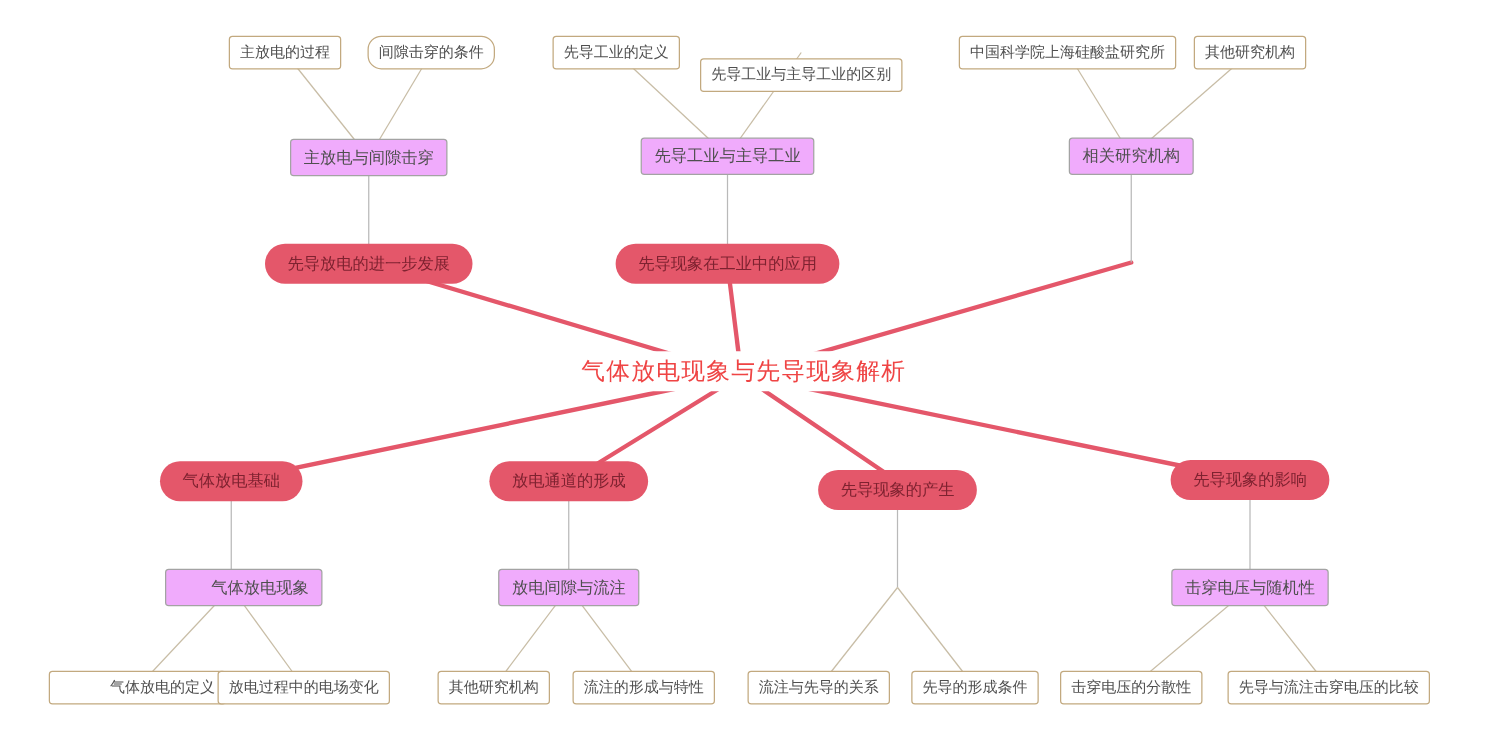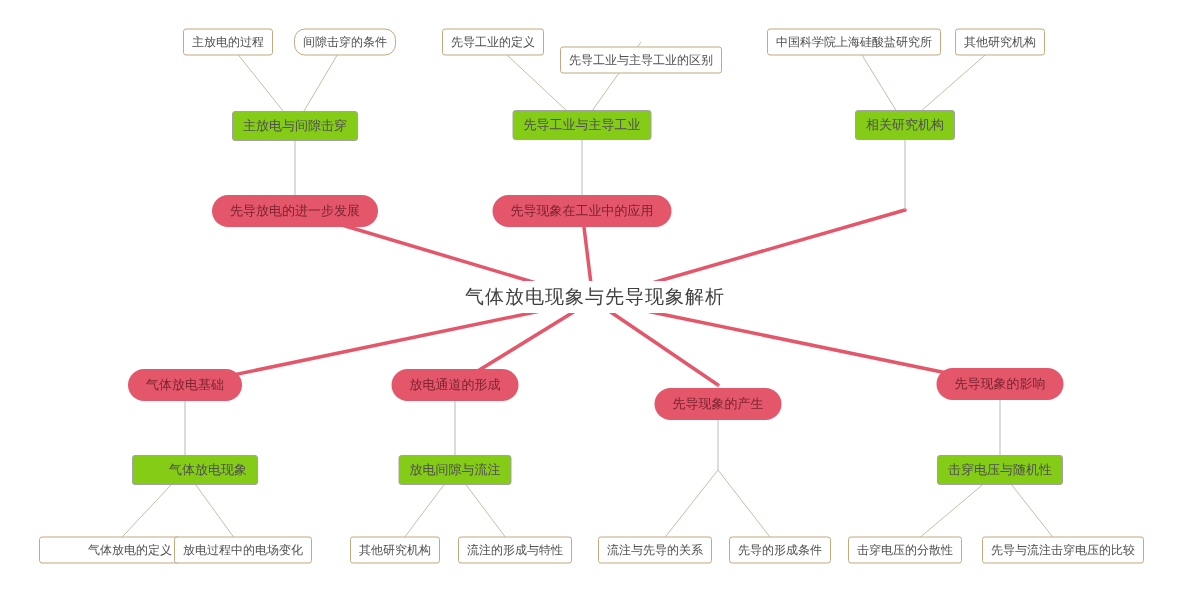--- a/index.html
+++ b/index.html
@@ -1,22 +1,22 @@
 <!DOCTYPE html>
 <html style="--branch-fill: #e4576a; --branch-text: #7e2230; --line-red: #e4576a; --topic-border: #a3a3a3; --leaf-border: #c2a97f;"><head>
 <meta charset="utf-8">
 <style>
   html, body { margin:0; padding:0; background:#ffffff; }
   body { font-family:"Liberation Sans", sans-serif; }
   .canvas { position:relative; width:1200px; height:596px; background:#ffffff; overflow:hidden; }
   .links { position:absolute; left:0; top:0; width:1200px; height:596px; z-index:1; }
   .node { position:absolute; transform:translate(-50%,-50%); white-space:nowrap; z-index:2; box-sizing:border-box; text-align:right; }
-  .root-label { font-size:19px; color:#404040; background:#ffffff; padding:3px 8px; letter-spacing:1px; z-index:3; }
+  .root-label { font-size:19px; color:#ef4444; background:#ffffff; padding:3px 8px; letter-spacing:1px; z-index:3; }
   .branch { background:var(--branch-fill,#e4576a); color:var(--branch-text,#7e2230); font-size:13px; padding:7px 18px; border-radius:16px; }
-  .topic  { background:#84cc16; border:1px solid var(--topic-border,#a3a3a3); color:#4f4f4f; font-size:13px; padding:5px 10px; border-radius:3px; }
+  .topic  { background:#f0abfc; border:1px solid var(--topic-border,#a3a3a3); color:#4f4f4f; font-size:13px; padding:5px 10px; border-radius:3px; }
   .leaf   { background:#ffffff; border:1px solid var(--leaf-border,#c2a97f); color:#4f4f4f; font-size:12px; padding:4px 8px; border-radius:3px; }
   line.red  { stroke:var(--line-red,#e4576a); stroke-width:3.5; stroke-linecap:round; }
   line.gray { stroke:#b9b9b9; stroke-width:1; }
   line.tan  { stroke:#c8bda6; stroke-width:1; }
 </style>
 </head>
 <body>
 
 <div class="canvas">
 
@@ -76,21 +76,21 @@
   <div class="node branch" style="left:185px; top:385px;">气体放电基础</div>
   <div class="node topic" style="left:195px; top:470px;padding-left:36px;">气体放电现象</div>
   <div class="node leaf" style="left:110px; top:550px;padding-left:48px;">气体放电的定义</div>
   <div class="node leaf" style="left:243px; top:550px;">放电过程中的电场变化</div>
 
   <div class="node branch" style="left:455px; top:385px;">放电通道的形成</div>
   <div class="node topic" style="left:455px; top:470px;">放电间隙与流注</div>
   <div class="node leaf" style="left:395px; top:550px;">其他研究机构</div>
   <div class="node leaf" style="left:515px; top:550px;">流注的形成与特性</div>
 
-  <div class="node branch" style="left:718px; top:404px;">先导现象的产生</div>
+  <div class="node branch" style="left:718px; top:392px;">先导现象的产生</div>
   <div class="node leaf" style="left:655px; top:550px;">流注与先导的关系</div>
   <div class="node leaf" style="left:780px; top:550px;">先导的形成条件</div>
 
   <div class="node branch" style="left:1000px; top:384px;">先导现象的影响</div>
   <div class="node topic" style="left:1000px; top:470px;">击穿电压与随机性</div>
   <div class="node leaf" style="left:905px; top:550px;">击穿电压的分散性</div>
   <div class="node leaf" style="left:1063px; top:550px;">先导与流注击穿电压的比较</div>
 
 </div>
 

